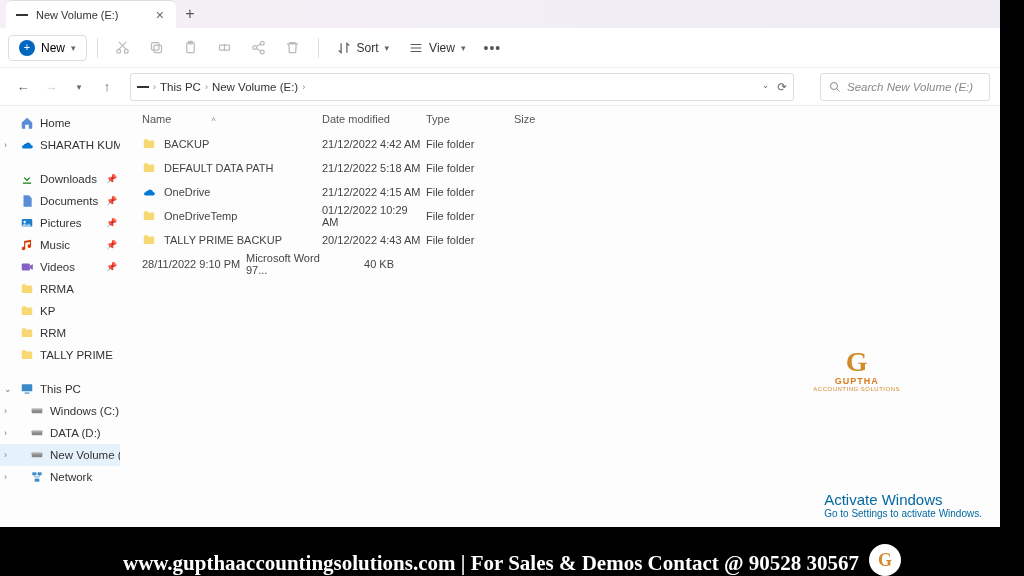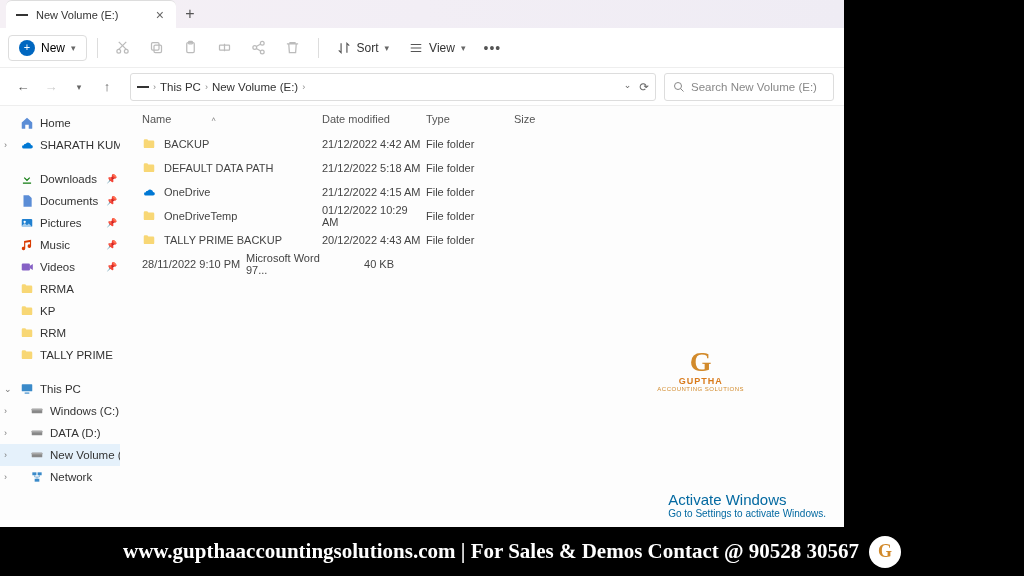--- a/index.html
+++ b/index.html
@@ -1,17 +1,17 @@
 <!DOCTYPE html>
 <html><head>
 <meta charset="utf-8">
 <style>
 * { margin: 0; padding: 0; box-sizing: border-box; font-family: 'Segoe UI', Tahoma, sans-serif; }
 body { width: 1024px; height: 576px; overflow: hidden; background: #000; position: relative; }
-.window { position: absolute; top: 0; left: 0; width: 844px; height: 527px; background: #fdfdfd; display: flex; flex-direction: column; }
+.window { position: absolute; top: 0; left: 0; width: 1000px; height: 527px; background: #fdfdfd; display: flex; flex-direction: column; }
 
 
 .tab-bar { height: 28px; background: linear-gradient(to right, #f5f0f5, #f2eef5, #efecf4); display: flex; align-items: flex-end; padding-left: 6px; }
 .tab { height: 28px; background: #fff; border-radius: 6px 6px 0 0; display: flex; align-items: center; padding: 0 8px 0 10px; min-width: 170px; font-size: 11px; color: #333; gap: 8px; border-top:1px solid #ddd;}
 .tab .dash { width: 12px; height: 2px; background: #333; }
 .tab-close { color: #666; font-size: 14px; margin-left: auto; padding: 0 4px; cursor: pointer; }
 .new-tab { width: 28px; height: 28px; display: flex; align-items: center; justify-content: center; color: #555; font-size: 16px; cursor: pointer; }
 
 
 .toolbar { height: 40px; background: #fff; display: flex; align-items: center; padding: 0 8px; gap: 4px; border-bottom: 1px solid #eee; }
@@ -25,21 +25,21 @@
 .tb-dots { width: 30px; display: flex; align-items: center; justify-content: center; color: #555; font-size: 14px; letter-spacing: 1px; cursor: pointer; }
 
 
 .nav-bar { height: 38px; background: #fff; display: flex; align-items: center; padding: 0 10px; gap: 2px; border-bottom: 1px solid #eee; }
 .nav-btn { width: 26px; height: 26px; display: flex; align-items: center; justify-content: center; color: #555; font-size: 13px; cursor: pointer; }
 .nav-btn.disabled { color: #ccc; }
 .address-bar { flex: 1; height: 28px; border: 1px solid #ddd; border-radius: 3px; display: flex; align-items: center; padding: 0 6px; gap: 4px; font-size: 11.5px; color: #333; margin-left: 8px; }
 .address-bar .drive-ico { width:12px; height:2px; background:#333; }
 .address-bar .crumb-sep { color: #888; font-size: 9px; }
 .addr-end { margin-left: auto; display: flex; gap: 8px; color: #666; }
-.search-box { width: 170px; height: 28px; border: 1px solid #ddd; border-radius: 3px; display: flex; align-items: center; padding: 0 8px; gap: 6px; font-size: 11.5px; color: #888; margin-left: 6px; }
+.search-box { width: 170px; height: 28px; border: 1px solid #ddd; border-radius: 3px; display: flex; align-items: center; padding: 0 8px; gap: 6px; font-size: 11.5px; color: #888; margin-left: 24px; font-style: italic; }
 
 
 .body { flex: 1; display: flex; overflow: hidden; position: relative; }
 .sidebar { width: 120px; border-right: 0; padding: 6px 0; font-size: 11.5px; color: #333; overflow-y: auto; }
 .side-item { display: flex; align-items: center; padding: 3px 6px 3px 20px; gap: 6px; height: 22px; cursor: pointer; position: relative; white-space: nowrap;}
 .side-item.selected { background: #e5f1fb; }
 .side-item .exp { position: absolute; left: 4px; font-size: 9px; color: #777; }
 .side-item .pin { position:absolute; right: 2px; font-size:9px; color:#777; }
 .side-ico { width: 14px; height: 14px; flex-shrink: 0; }
 .side-group-gap { height: 12px; }
@@ -62,21 +62,21 @@
 .logo-wm { position: absolute; right: 100px; top: 242px; text-align: center; font-size: 9px; color: #d28a2b; pointer-events:none;}
 .logo-wm .g { font-size: 28px; font-weight: bold; color: #d28a2b; line-height:1; font-family: Georgia, serif;}
 .logo-wm .name { font-weight: bold; letter-spacing:1px; color:#d97a1a;}
 
 
 .activate { position: absolute; right: 18px; bottom: 8px; text-align: left; color: #0369a1; pointer-events:none;}
 .activate .t1 { font-size: 15px; }
 .activate .t2 { font-size: 10px; }
 
 
-.footer { position: absolute; bottom: 0; left: 0; width: 1024px; height: 49px; background: #000; display: flex; align-items: center; justify-content: center; padding:0 20px; gap:10px;}
+.footer { position: absolute; bottom: 0; left: 0; width: 1024px; height: 49px; background: #000; display: flex; align-items: flex-end; justify-content: center; padding:0 20px; gap:10px;}
 .footer-text { color: #fff; font-family: Georgia, 'Times New Roman', serif; font-size: 21px; font-weight:bold;}
 .footer-logo { width: 32px; height: 32px; border-radius: 50%; background: #fff; display:flex; align-items:center; justify-content:center; color:#d28a2b; font-weight:bold; font-family:Georgia,serif; font-size:18px;}
 
 
 .ico { display:inline-flex; align-items:center; justify-content:center;}
 </style>
 </head>
 <body>
 
 <div class="window">

